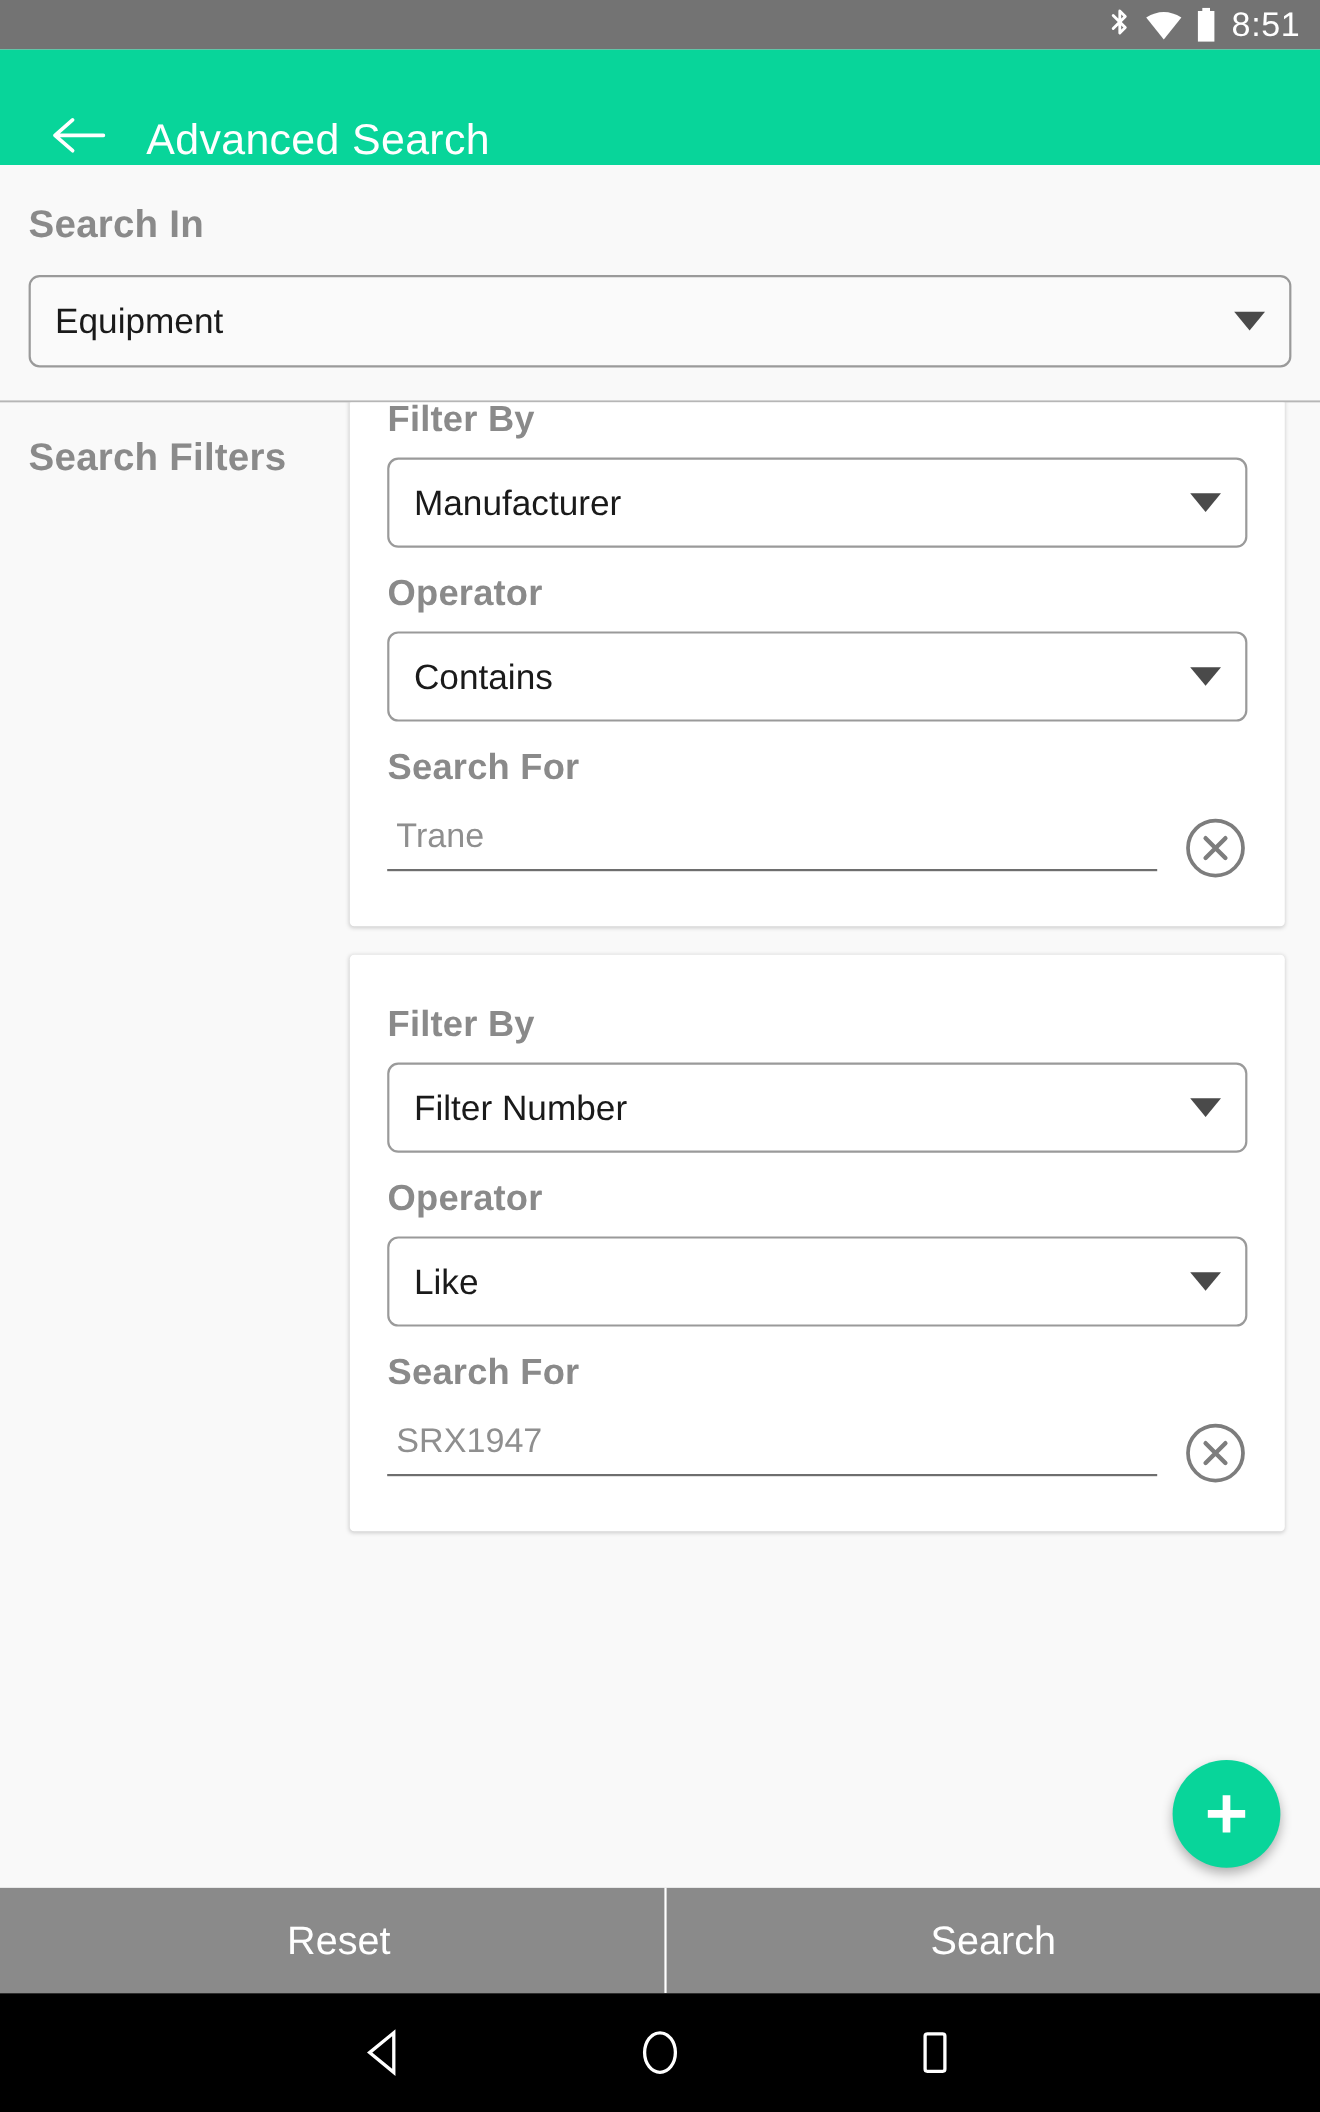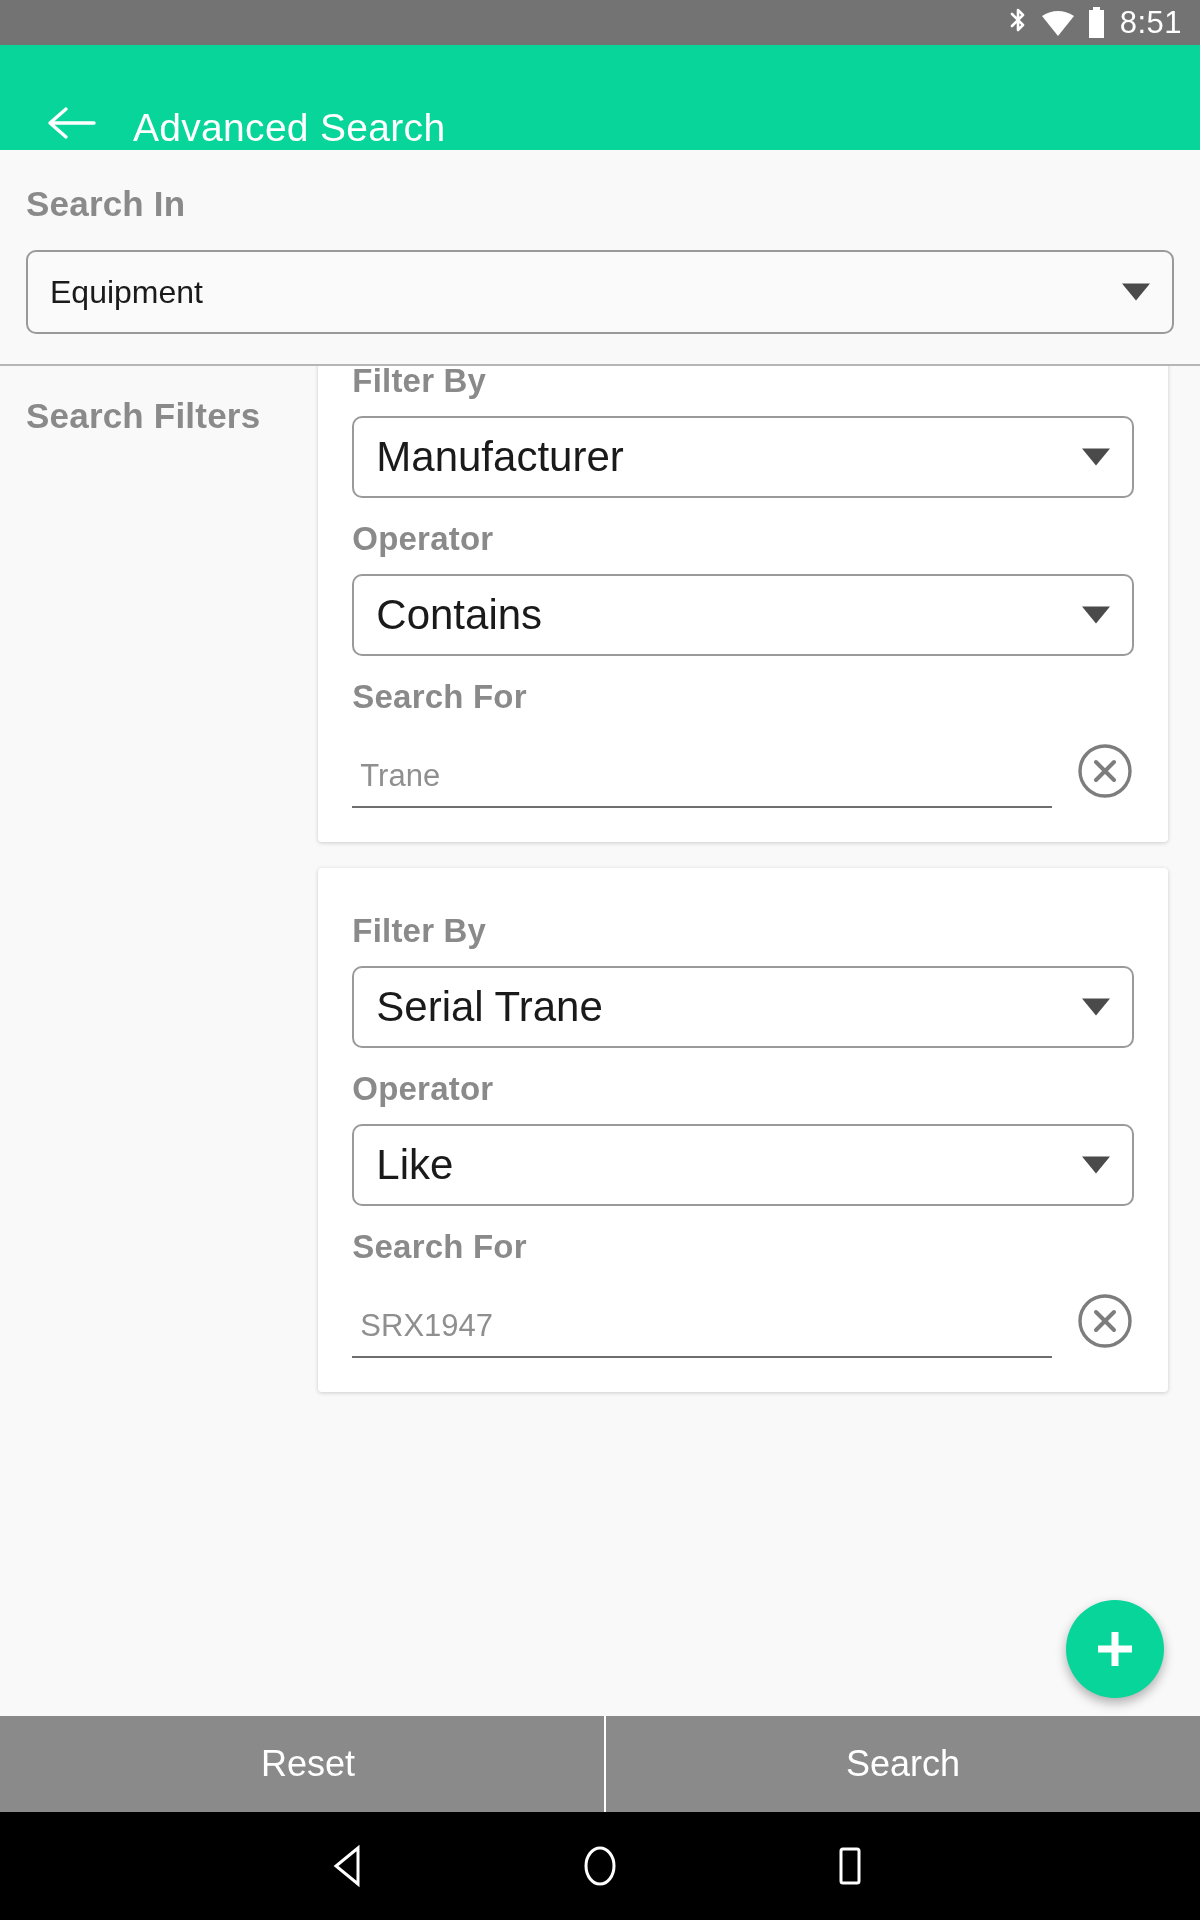--- a/index.html
+++ b/index.html
@@ -149,25 +149,25 @@
     height: 82px;
     border: 2px solid #9A9A9A;
     border-radius: 10px;
     background: #ffffff;
     display: flex;
     align-items: center;
     padding: 0 22px;
     margin-bottom: 22px;
     cursor: pointer;
   }
-  .card-spinner .spinner-value { font-size: 42px; }
+  .card-spinner .spinner-value { font-size: 32px; }
 
   .text-row {
     display: flex;
-    align-items: flex-end;
+    align-items: flex-start;
     gap: 24px;
     margin-top: 26px;
   }
   .text-input {
     flex: 1 1 auto;
     border-bottom: 2px solid #6E6E6E;
     padding: 0 8px 12px 8px;
   }
   .text-input .tval {
     color: #8F8F8F;
@@ -306,21 +306,21 @@
               <circle cx="29" cy="29" r="25" fill="none" stroke="#7D7D7D" stroke-width="3.4"></circle>
               <path d="M20 20 L38 38 M38 20 L20 38" stroke="#7D7D7D" stroke-width="4" stroke-linecap="round"></path>
             </svg>
           </div>
         </div>
       </div>
 
       <div class="filter-card second">
         <div class="field-label">Filter By</div>
         <div class="card-spinner">
-          <span class="spinner-value">Serial Trane</span>
+          <span class="spinner-value">Filter Number</span>
           <span class="caret"></span>
         </div>
 
         <div class="field-label tight">Operator</div>
         <div class="card-spinner">
           <span class="spinner-value">Like</span>
           <span class="caret"></span>
         </div>
 
         <div class="field-label tight">Search For</div>

